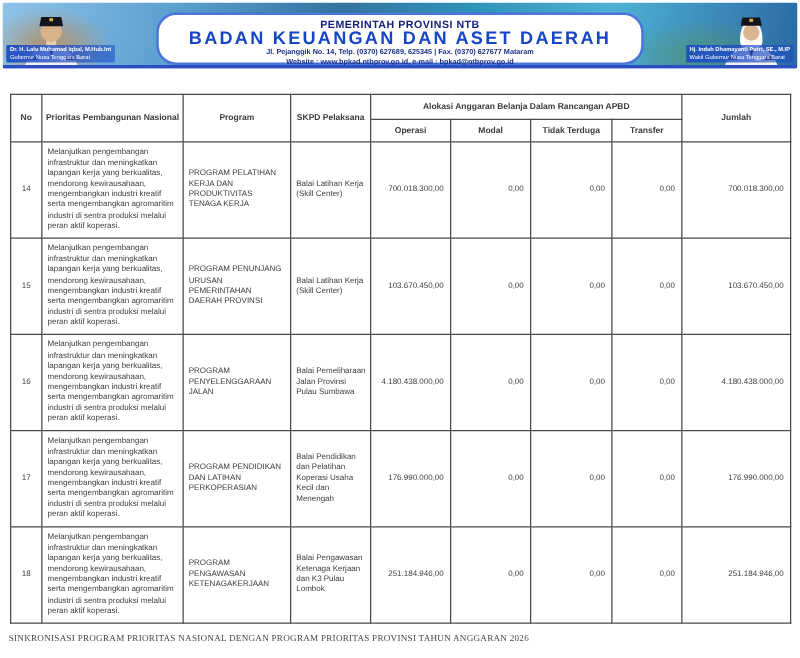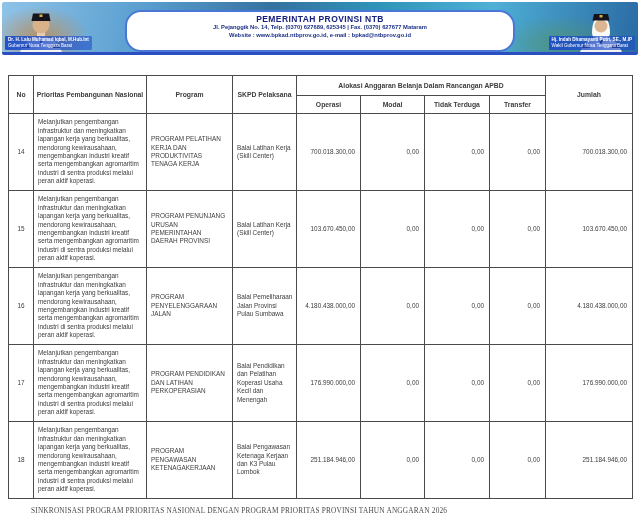--- a/index.html
+++ b/index.html
@@ -44,21 +44,21 @@
   thead tr.r1{ height:20px; } thead tr.r2{ height:18px; }
   tbody tr{ height:77px; }
   tbody td{ font-size:6.4px; line-height:1.32; vertical-align:middle; padding:2px 3px; }
   td.c-no{ text-align:center; }
   td.c-txt{ text-align:left; padding-left:4px; padding-right:3px; }
   td.c-num{ text-align:right; padding-right:5px; }
 
   
   .footer{
     position:absolute; left:7px; top:506px; font-family:"Liberation Serif", serif;
-    font-size:7.3px; letter-spacing:.2px; color:#4a4a4a;margin-left:24px;
+    font-size:7.3px; letter-spacing:.2px; color:#4a4a4a;
   }
 </style>
 </head>
 <body>
 
 <div class="banner">
 
   <div class="official left">
     <svg viewBox="0 0 58 47">
       <rect x="0" y="0" width="58" height="47" fill="none"></rect>
@@ -90,20 +90,21 @@
       <rect x="40" y="40" width="8" height="3" fill="#2b2b38"></rect>
     </svg>
   </div>
   <div class="caption right">
     <span class="nm">Hj. Indah Dhamayanti Putri, SE., M.IP</span>
     <span>Wakil Gubernur Nusa Tenggara Barat</span>
   </div>
 
   <div class="plate">
     <div class="l1">PEMERINTAH PROVINSI NTB</div>
+    <div class="l2">BADAN KEUANGAN DAN ASET DAERAH</div>
     <div class="l3">Jl. Pejanggik No. 14, Telp. (0370) 627689, 625345 | Fax. (0370) 627677 Mataram</div>
     <div class="l4">Website : www.bpkad.ntbprov.go.id, e-mail : bpkad@ntbprov.go.id</div>
   </div>
 </div>
 
 <table>
   <colgroup>
     <col style="width:25px">
       <col style="width:113px">
       <col style="width:86px">

